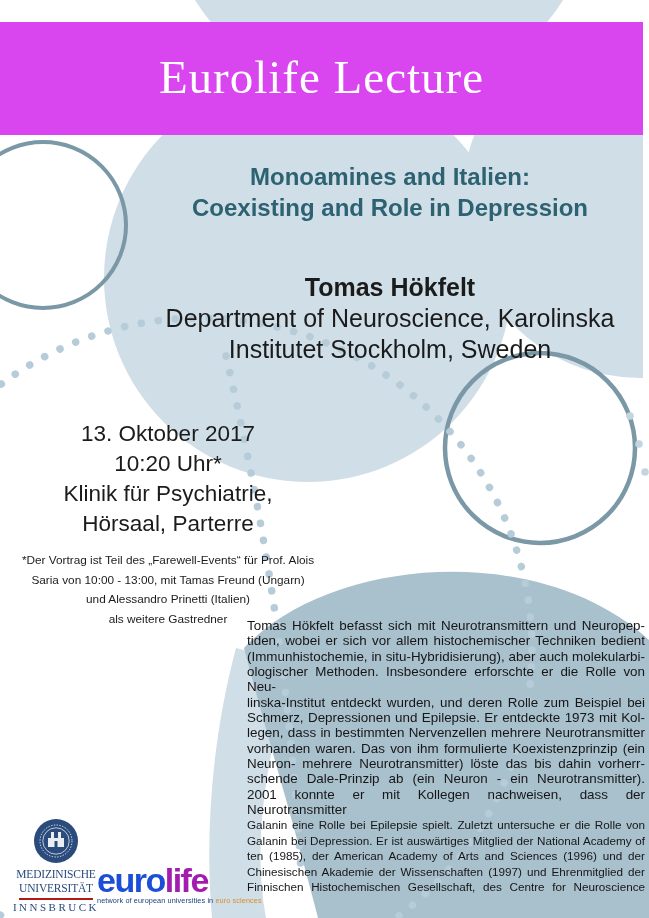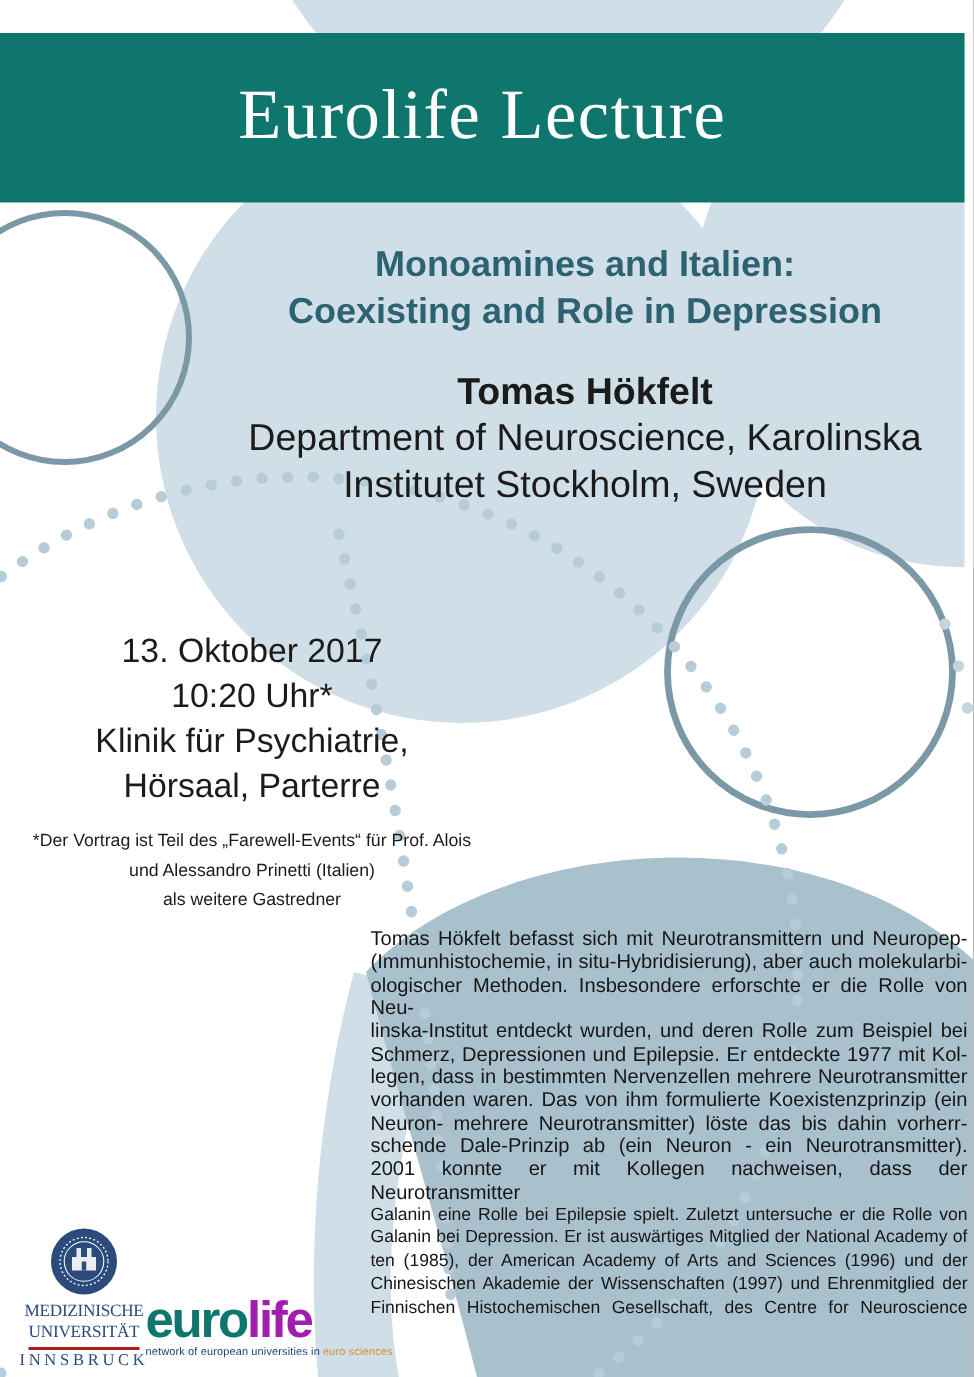--- a/index.html
+++ b/index.html
@@ -5,36 +5,36 @@
   html,body{margin:0;padding:0;background:#888;}
   #poster{
     position:relative; width:649px; height:918px; margin:0 auto;
     background:#ffffff; overflow:hidden;
     font-family:"Liberation Sans", sans-serif;
   }
   #bg-decor{position:absolute;left:0;top:0;z-index:0;}
   
   .banner{
     position:absolute; left:0; top:22px; width:643px; height:113px;
-    background:#0f766e; z-index:2;
+    background:#d946ef; z-index:2;
     display:flex; align-items:center; justify-content:center;
   }
   .banner-title{
     font-family:"Liberation Serif", serif;
     font-size:47px; color:#ffffff; letter-spacing:1px; padding-bottom:4px;
   }
   
   .headline{
     position:absolute; left:130px; top:161px; width:520px; z-index:3;
     text-align:center; color:#2c6271; font-weight:bold;
     font-size:24px; line-height:31px;
   }
   
   .speaker-block{
-    position:absolute; left:130px; top:246px; width:520px; z-index:3;
+    position:absolute; left:130px; top:272px; width:520px; z-index:3;
     text-align:center; color:#1b1b1b; font-size:25px; line-height:31px;
   }
   .speaker-name{font-weight:bold;}
   
   .event-block{
     position:absolute; left:8px; top:419px; width:320px; z-index:3;
     text-align:center; color:#1b1b1b; font-size:22.5px; line-height:30px;
   }
   
   .footnote{
@@ -62,21 +62,21 @@
   .uni-divider{width:74px;height:2px;background:#ad1a1a;margin:3px 0 2px 0;}
   .uni-city{font-size:11px; letter-spacing:2.5px; line-height:11px;}
   
   .eurolife-logo{
     position:absolute; left:97px; top:864px; width:150px; z-index:3;
     line-height:1;
   }
   .eurolife-word{
     font-size:34px; font-weight:bold; letter-spacing:-1.5px; line-height:32px;
   }
-  .eurolife-part1{color:#0f766e;}
+  .eurolife-part1{color:#1d4ed8;}
   .eurolife-part2{color:#a21caf;}
   .eurolife-tagline{font-size:7.3px; letter-spacing:0.1px; margin-top:1px; white-space:nowrap;}
   .tagline-part1{color:#1d3e7e;}
   .tagline-part2{color:#d98e25;}
 </style>
 </head>
 <body>
 
 <div id="poster">
 
@@ -124,30 +124,32 @@
 
   <div class="event-block">
     <div>13. Oktober 2017</div>
     <div>10:20 Uhr*</div>
     <div>Klinik für Psychiatrie,</div>
     <div>Hörsaal, Parterre</div>
   </div>
 
   <div class="footnote">
     <div>*Der Vortrag ist Teil des „Farewell-Events“ für Prof. Alois</div>
+    <div>Saria von 10:00 - 13:00, mit Tamas Freund (Ungarn)</div>
     <div>und Alessandro Prinetti (Italien)</div>
     <div>als weitere Gastredner</div>
   </div>
 
   <div class="bio">
     <div class="bio-line">Tomas Hökfelt befasst sich mit Neurotransmittern und Neuropep-</div>
+    <div class="bio-line">tiden, wobei er sich vor allem histochemischer Techniken bedient</div>
     <div class="bio-line">(Immunhistochemie, in situ-Hybridisierung), aber auch molekularbi-</div>
     <div class="bio-line">ologischer Methoden. Insbesondere erforschte er die Rolle von Neu-</div>
     <div class="bio-line">linska-Institut entdeckt wurden, und deren Rolle zum Beispiel bei</div>
-    <div class="bio-line">Schmerz, Depressionen und Epilepsie. Er entdeckte 1977 mit Kol-</div>
+    <div class="bio-line">Schmerz, Depressionen und Epilepsie. Er entdeckte 1973 mit Kol-</div>
     <div class="bio-line">legen, dass in bestimmten Nervenzellen mehrere Neurotransmitter</div>
     <div class="bio-line">vorhanden waren. Das von ihm formulierte Koexistenzprinzip (ein</div>
     <div class="bio-line">Neuron- mehrere Neurotransmitter) löste das bis dahin vorherr-</div>
     <div class="bio-line">schende Dale-Prinzip ab (ein Neuron - ein Neurotransmitter).</div>
     <div class="bio-line">2001 konnte er mit Kollegen nachweisen, dass der Neurotransmitter</div>
     <div class="bio-line sm">Galanin eine Rolle bei Epilepsie spielt. Zuletzt untersuche er die Rolle von</div>
     <div class="bio-line sm">Galanin bei Depression. Er ist auswärtiges Mitglied der National Academy of</div>
     <div class="bio-line sm">ten (1985), der American Academy of Arts and Sciences (1996) und der</div>
     <div class="bio-line sm">Chinesischen Akademie der Wissenschaften (1997) und Ehrenmitglied der</div>
     <div class="bio-line sm">Finnischen Histochemischen Gesellschaft, des Centre for Neuroscience</div>

